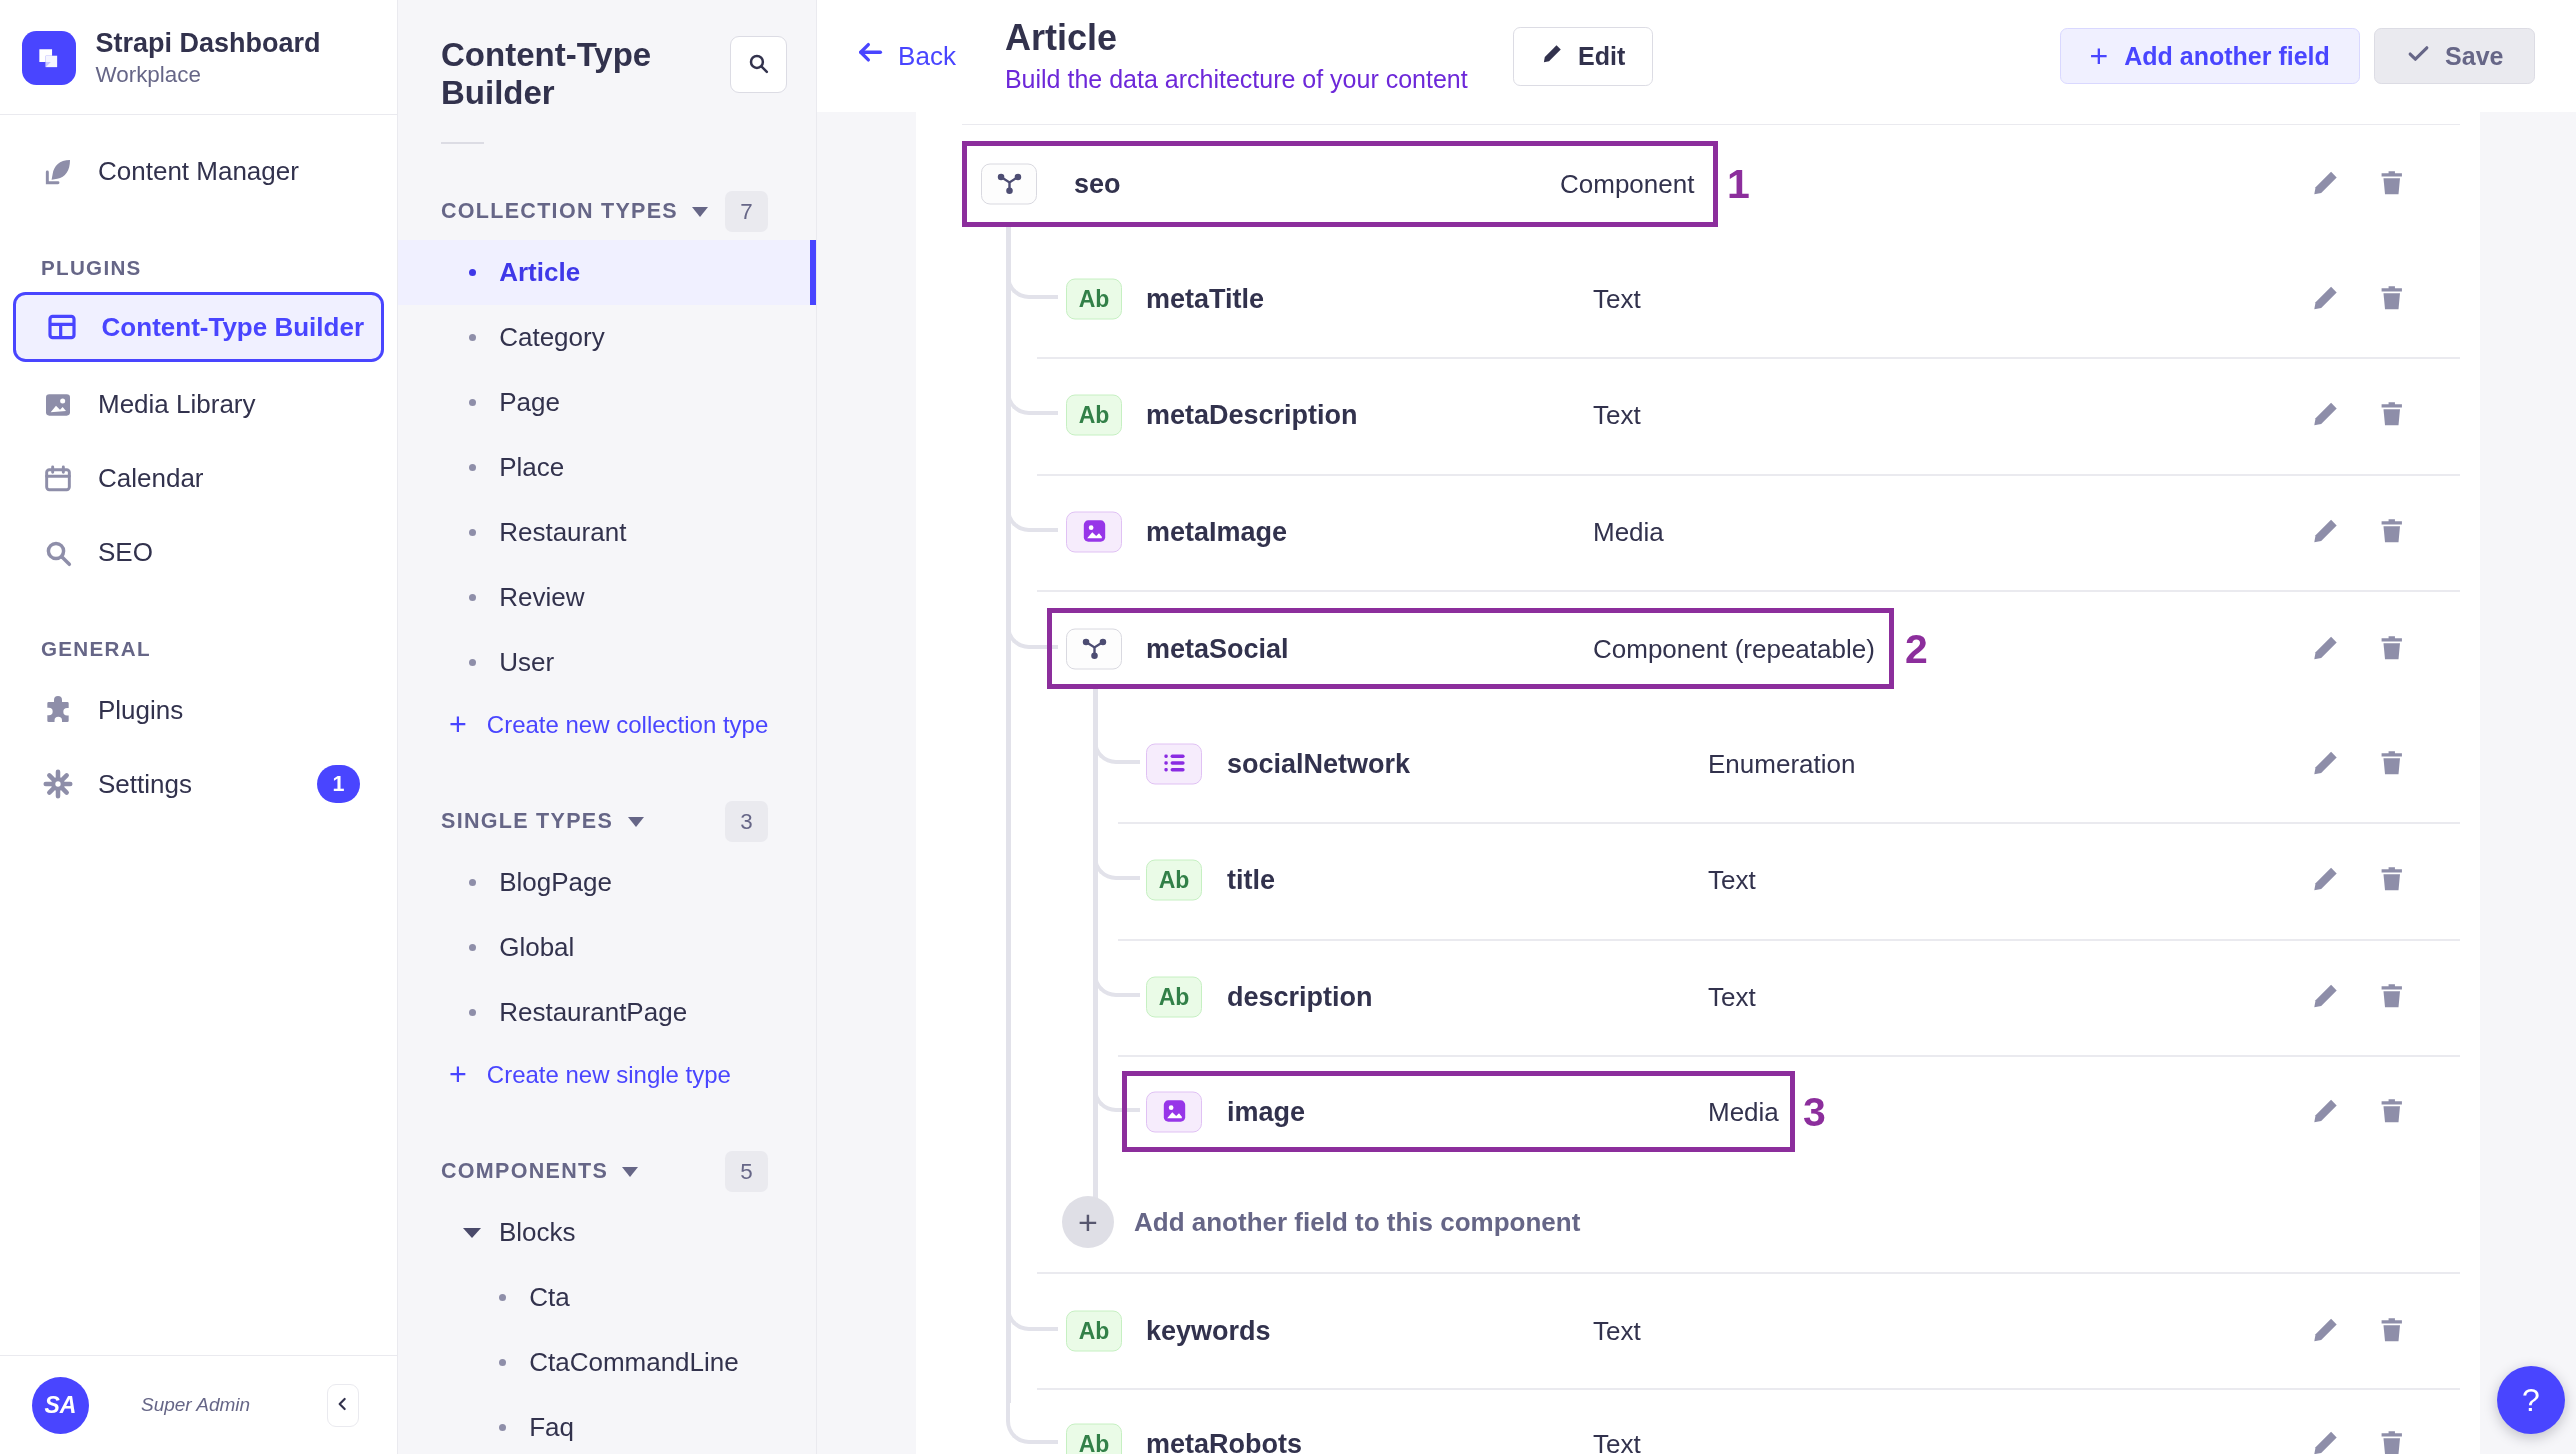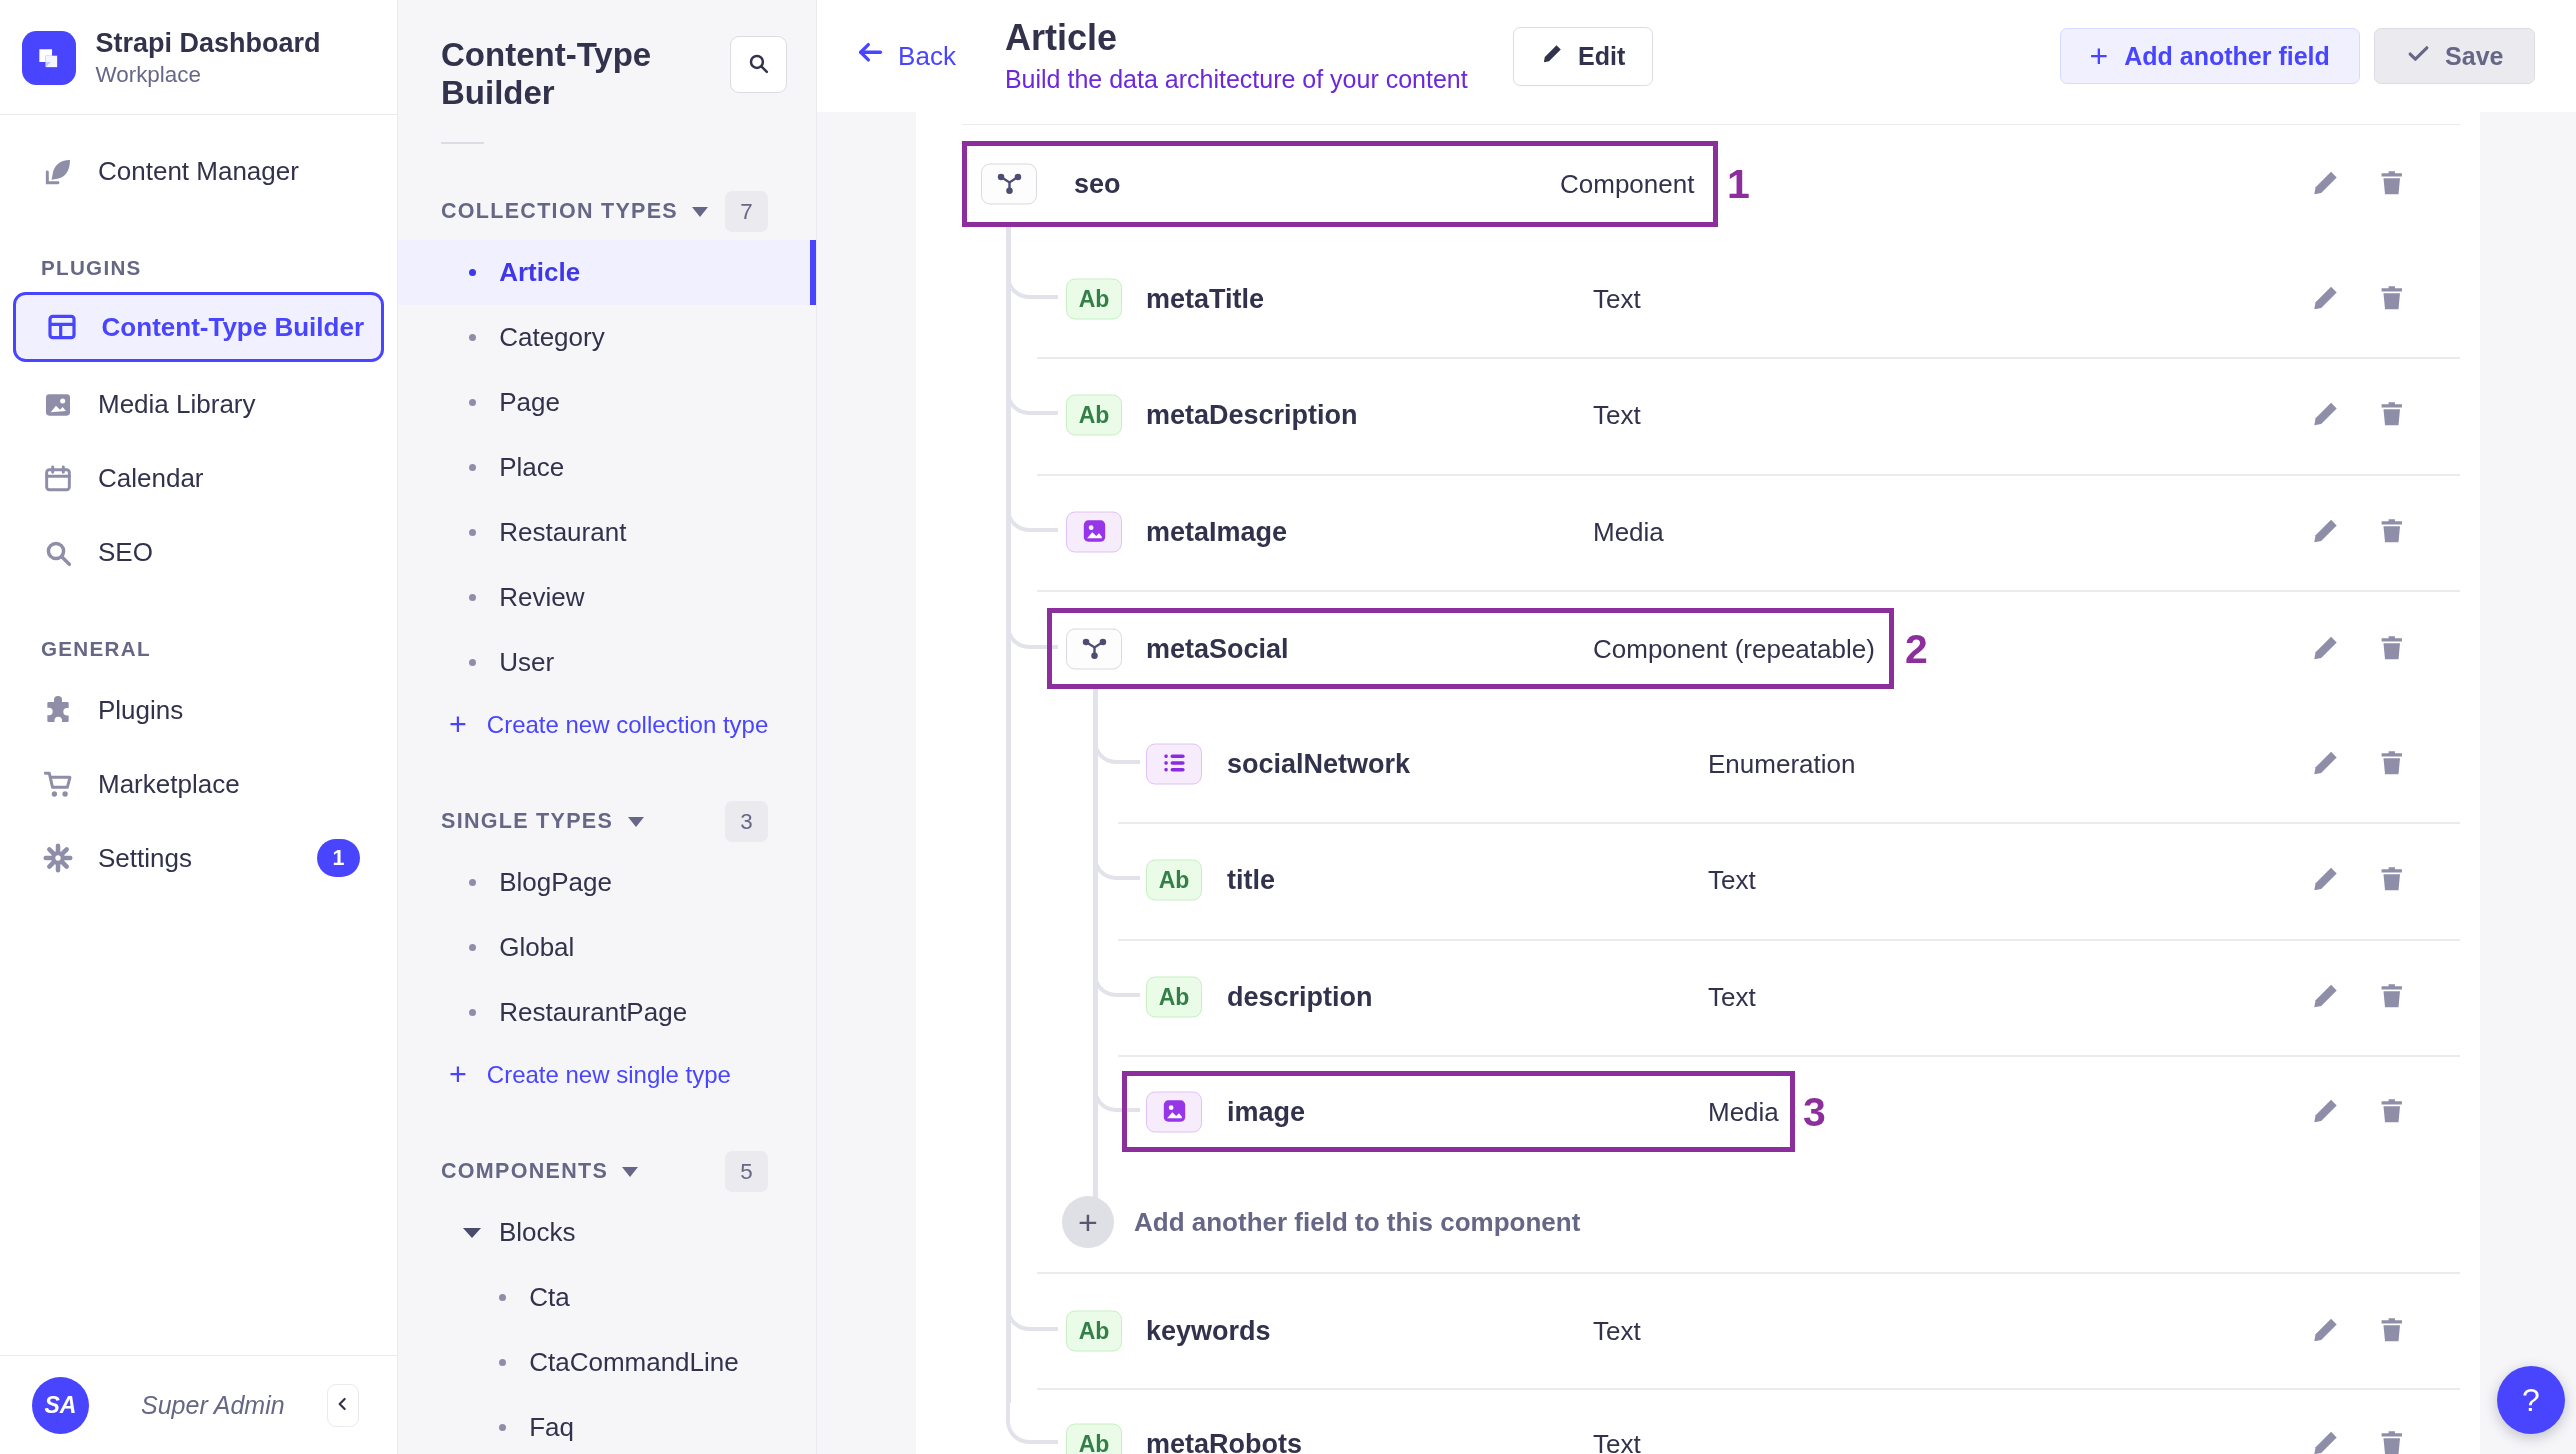--- a/index.html
+++ b/index.html
@@ -13,21 +13,21 @@
   .brand-logo { width:54px; height:54px; border-radius:14.4px; background:#4945ff; display:flex; align-items:center; justify-content:center; }
   .brand-title { font-size:27px; font-weight:bold; color:#32324d; line-height:1.25; }
   .brand-sub { font-size:22.4px; color:#666687; line-height:1.25; }
   .nav-item { display:flex; align-items:center; gap:23px; height:74px; padding-left:41px; font-size:26px; color:#32324d; cursor:pointer; }
   .nav-item .nico { width:34px; height:34px; display:flex; align-items:center; justify-content:center; }
   .nav-section-label { font-size:20.6px; font-weight:bold; letter-spacing:1.3px; color:#666687; padding-left:41px; margin-top:47px; margin-bottom:12.6px; }
   .nav-item.active-box { margin:5.4px 12.6px; height:70px; padding-left:29px; border:3.6px solid #4945ff; border-radius:12.6px; background:#f0f0ff; color:#4945ff; font-weight:bold; }
   .nav-badge { margin-left:auto; margin-right:37px; min-width:43px; height:38px; border-radius:20px; background:#4945ff; color:#fff; font-size:21.5px; font-weight:bold; display:flex; align-items:center; justify-content:center; padding:0 10.8px; }
   #sidebar-footer { position:absolute; left:0; right:0; bottom:0; height:99px; border-top:1.8px solid #eaeaef; display:flex; align-items:center;font-style:italic; }
   .avatar { width:57px; height:57px; border-radius:50%; background:#4945ff; color:#fff; font-size:23px; font-weight:bold; display:flex; align-items:center; justify-content:center; margin-left:32px; }
-  .footer-name { font-size:25px; color:#666687; margin-left:52px; }
+  .footer-name { font-size:19px; color:#666687; margin-left:52px; }
   .collapse-btn { margin-left:auto; margin-right:38px; width:32px; height:43px; border:1.8px solid #eaeaef; border-radius:9px; background:#fff; display:flex; align-items:center; justify-content:center; cursor:pointer; }
 
   
   #panel { width:419px; min-width:419px; height:100%; background:#f6f6f9; border-right:1.8px solid #eaeaef; position:relative; overflow:hidden; }
   .panel-head { display:flex; align-items:flex-start; justify-content:space-between; padding:36px 29px 0 43px; }
   .panel-title { font-size:33px; font-weight:bold; color:#32324d; line-height:1.15; width:224px; }
   .search-btn { width:57px; height:57px; background:#fff; border:1.8px solid #dcdce4; border-radius:9px; display:flex; align-items:center; justify-content:center; cursor:pointer; }
   .mini-divider { width:43px; height:1.8px; background:#dcdce4; margin:30.5px 0 0 43px; }
   .pgroup-head { display:flex; align-items:center; padding:0 0 0 43px; margin-top:39px; height:57px; }
   .pgroup-label { font-size:21.5px; font-weight:bold; letter-spacing:1.3px; color:#666687; }
@@ -144,30 +144,20 @@
         <span>SEO</span>
         </div>
         <div class="nav-section-label">GENERAL</div>
         <div class="nav-item">
         <span class="nico">
             <svg width="32" height="32" viewBox="0 0 24 24">
               <path d="M9 4.5a3 3 0 016 0V6h4a1 1 0 011 1v3.5h-1.2a2.8 2.8 0 000 5.6H20V20a1 1 0 01-1 1h-4v-1.2a2.8 2.8 0 00-5.6 0V21H5a1 1 0 01-1-1v-4h1.2a2.8 2.8 0 000-5.6H4V7a1 1 0 011-1h4z" fill="#8e8ea9"></path>
             </svg>
           </span>
         <span>Plugins</span>
-        </div>
-        <div class="nav-item">
-        <span class="nico">
-            <svg width="32" height="32" viewBox="0 0 24 24">
-              <path d="M2.5 4h3l2.4 10.5H19l2-7.5H7" fill="none" stroke="#8e8ea9" stroke-width="2.2" stroke-linecap="round" stroke-linejoin="round"></path>
-              <circle cx="9.3" cy="19.5" r="2" fill="#8e8ea9"></circle>
-              <circle cx="17.3" cy="19.5" r="2" fill="#8e8ea9"></circle>
-            </svg>
-          </span>
-        <span>Marketplace</span>
         </div>
         <div class="nav-item">
         <span class="nico">
             <svg width="32" height="32" viewBox="0 0 24 24">
               <g stroke="#8e8ea9" stroke-width="3.4" stroke-linecap="round">
                 <path d="M12 2.8v4M12 17.2v4M2.8 12h4M17.2 12h4M5.5 5.5l2.8 2.8M15.7 15.7l2.8 2.8M18.5 5.5l-2.8 2.8M8.3 15.7l-2.8 2.8"></path>
               </g>
               <circle cx="12" cy="12" r="5.2" fill="#8e8ea9"></circle>
               <circle cx="12" cy="12" r="2" fill="#ffffff"></circle>
             </svg>

